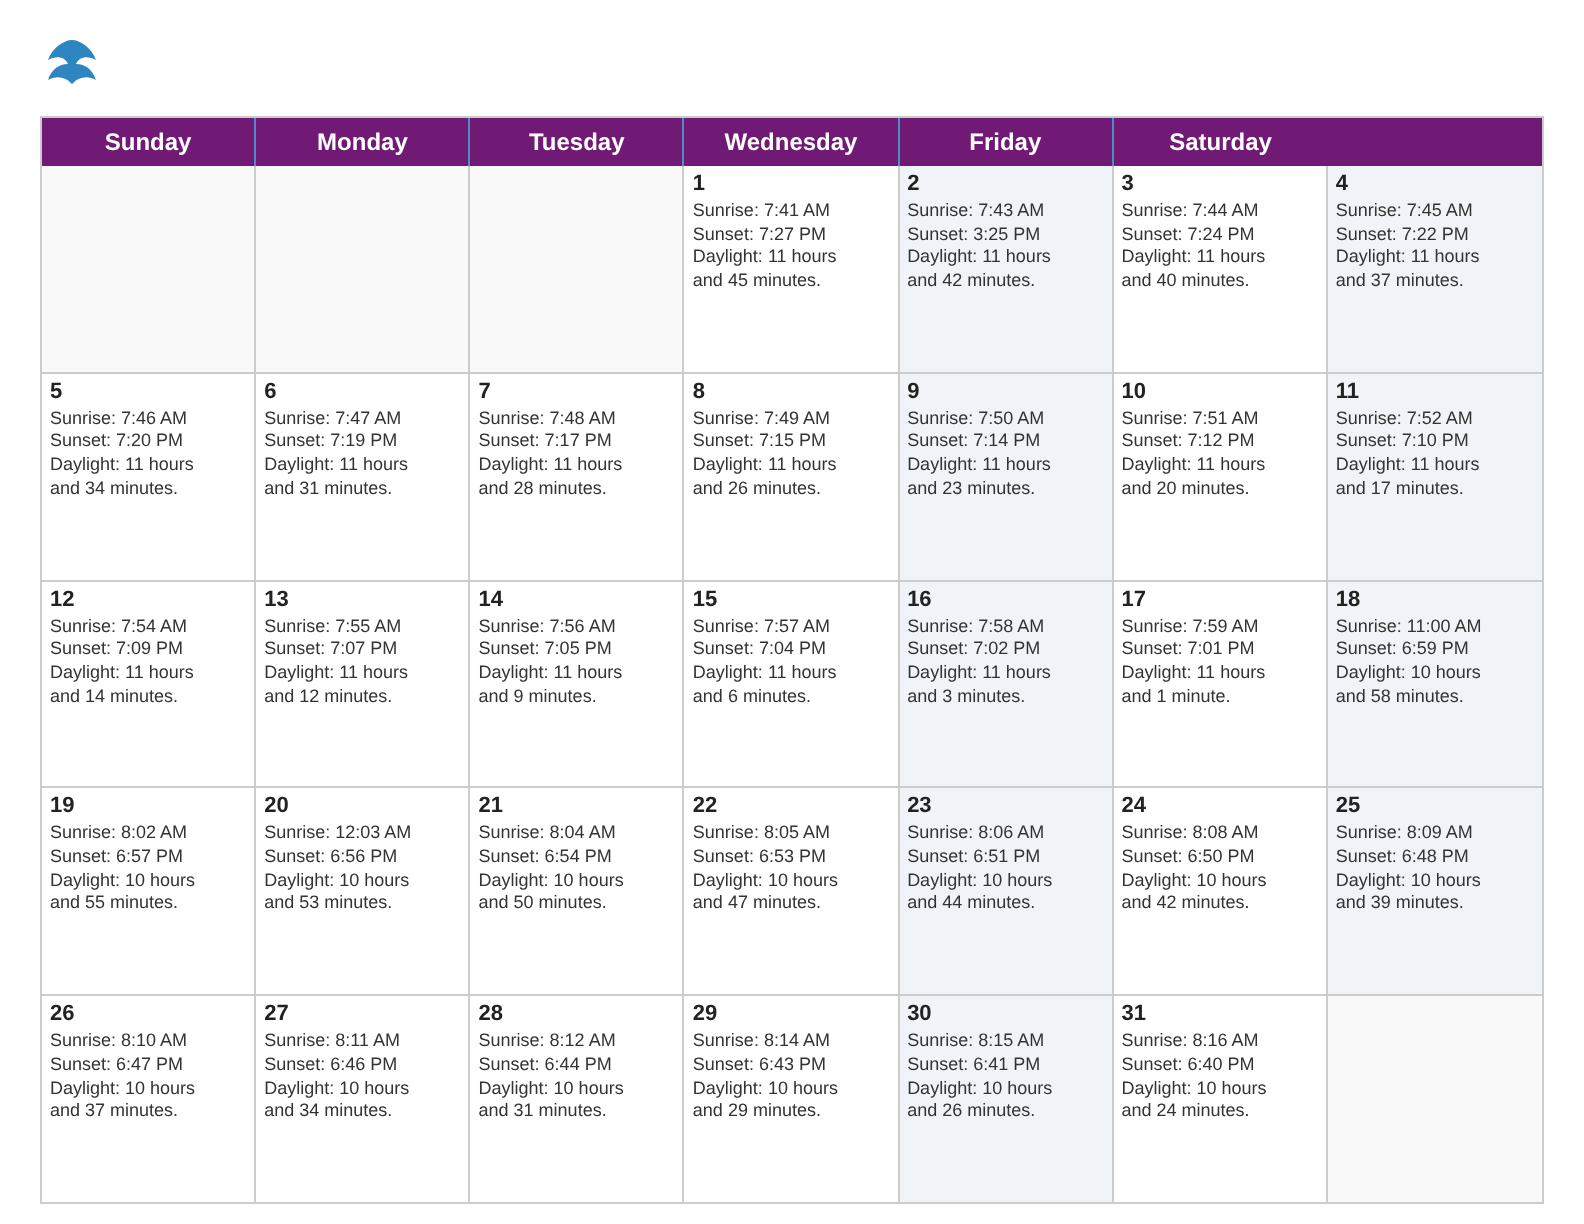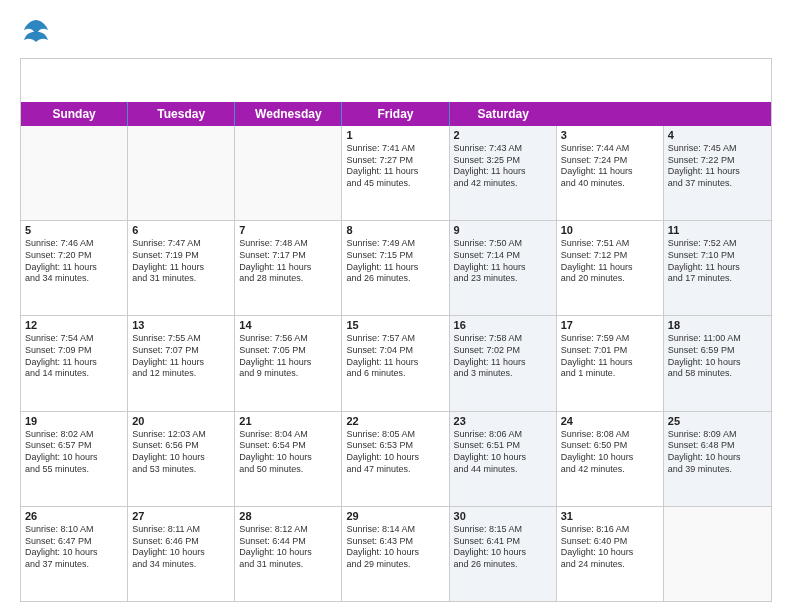--- a/index.html
+++ b/index.html
@@ -53,22 +53,21 @@
     }
     .calendar {
       flex: 1;
       display: flex;
       flex-direction: column;
       border: 1px solid #ccc;
     }
     .cal-header-row {
       display: grid;
       grid-template-columns: repeat(7, 1fr);
-      background: #a21caf;
-      margin-top: 43px;
+      background: #701a75;
     }
     .cal-header-cell {
       color: #fff;
       font-size: 12px;
       font-weight: bold;
       text-align: center;
       padding: 5px 2px;
       border-right: 1px solid #4a8cc7;
     }
     .cal-header-cell:last-child { border-right: none; }
@@ -131,20 +130,21 @@
       </div>
     </div>
     <div class="title-block">
       <div class="month-title"></div>
       <div class="location"></div>
     </div>
   </div>
   <div class="calendar">
     <div class="cal-header-row" id="cal-header">
         <div class="cal-header-cell">Sunday</div>
+        <div class="cal-header-cell">Monday</div>
         <div class="cal-header-cell">Tuesday</div>
         <div class="cal-header-cell">Wednesday</div>
         <div class="cal-header-cell">Friday</div>
         <div class="cal-header-cell">Saturday</div>
       </div>
     <div class="cal-body" id="cal-body">
         <div class="cal-row">
           <div class="cal-cell empty"></div>
           <div class="cal-cell empty"></div>
           <div class="cal-cell empty"></div>

